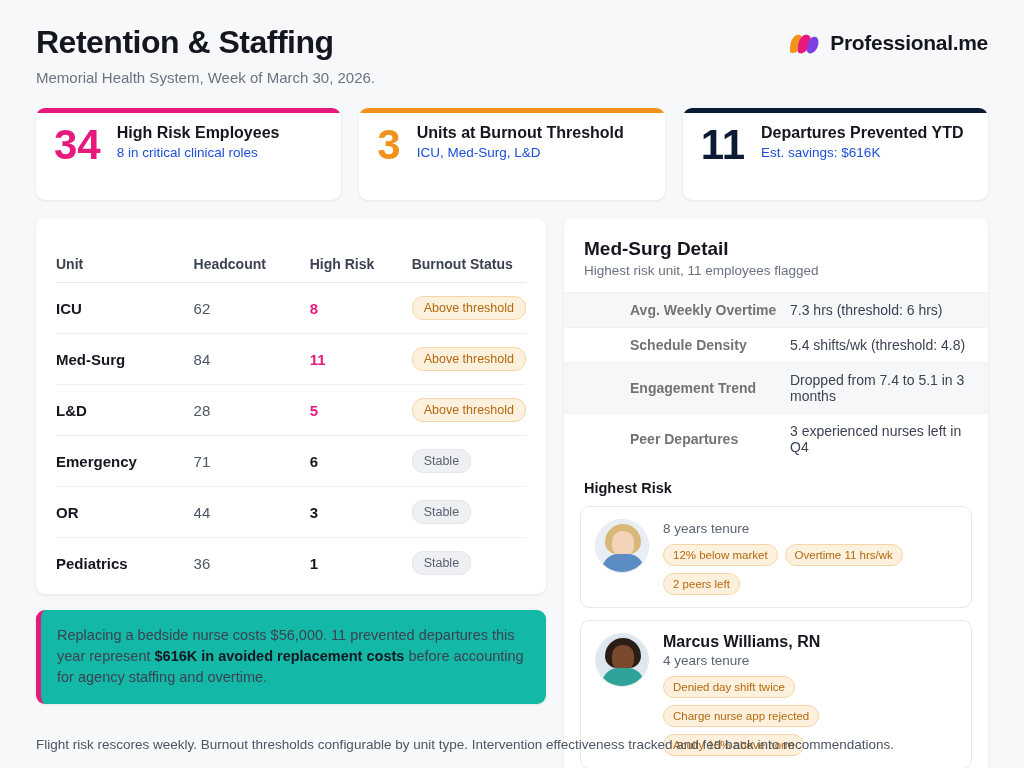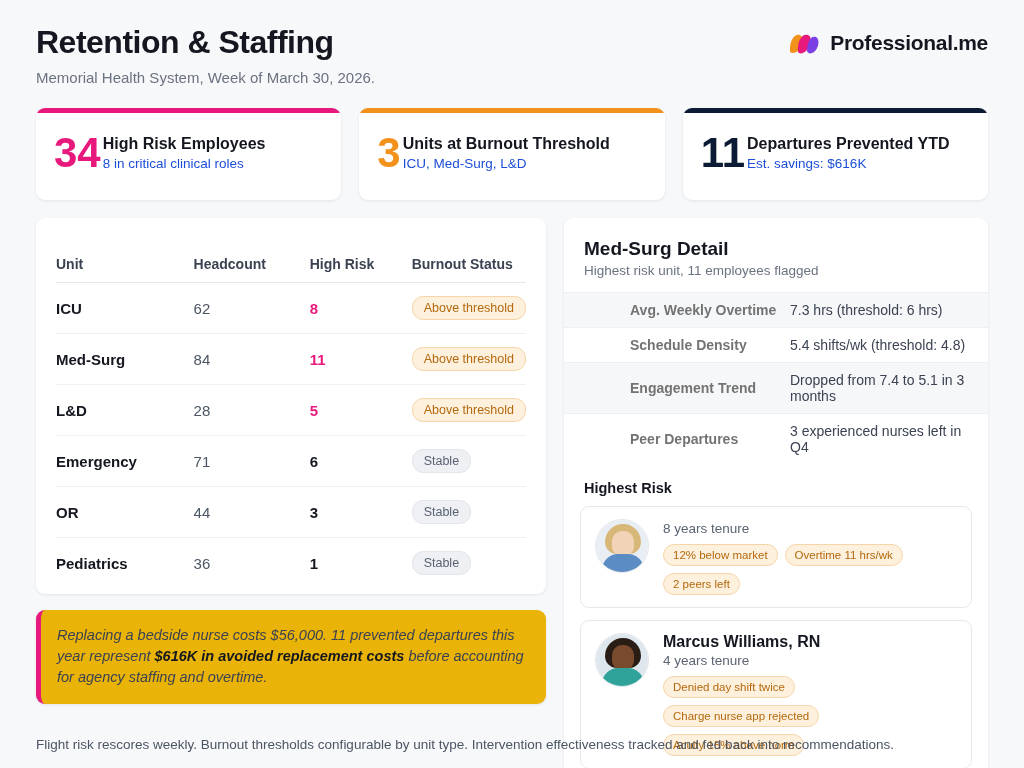--- a/index.html
+++ b/index.html
@@ -19,21 +19,21 @@
   .brand { display: flex; align-items: center; gap: 9px; margin-top: 6px; }
   .brand-mark { width: 34px; height: 26px; position: relative; }
   .brand-name { font-size: 21px; font-weight: bold; color: #14171f; letter-spacing: -0.3px; }
 
   
   .kpi-row { display: flex; gap: 18px; margin-top: 22px; }
   .kpi {
     flex: 1; background: #fff; border-radius: 9px;
     box-shadow: 0 1px 3px rgba(16,24,40,.09);
     padding: 16px 18px 18px 18px; position: relative; overflow: hidden;
-    display: flex; align-items: center; gap: 2px; min-height: 92px;
+    display: flex; align-items: flex-start; gap: 16px; min-height: 92px;
   }
   .kpi::before {
     content:""; position: absolute; left: 0; top: 0; right: 0; height: 5px;
   }
   .kpi.pink::before { background: #e8197d; }
   .kpi.orange::before { background: #f2921d; }
   .kpi.navy::before { background: #0b1b33; }
   .kpi-num { font-size: 42px; font-weight: bold; line-height: 1; }
   .kpi.pink .kpi-num { color: #e8197d; }
   .kpi.orange .kpi-num { color: #f2921d; }
@@ -71,25 +71,25 @@
   td.risk.flag { color: #e8197d; }
   .pill {
     display: inline-block; font-size: 12.5px; padding: 4px 11px; border-radius: 11px;
     border: 1px solid transparent; white-space: nowrap;
   }
   .pill.warn { background: #fdf0dd; color: #b4690e; border-color: #f6d6a8; }
   .pill.ok { background: #eef0f3; color: #596273; border-color: #e2e5ea; }
 
   
   .callout {
-    margin-top: 16px; background: #eab308; border-radius: 9px;
+    margin-top: 16px; background: #14b8a6; border-radius: 9px;
     box-shadow: 0 1px 3px rgba(16,24,40,.09);
     border-left: 5px solid #e8197d;
     padding: 15px 18px 16px 16px;
-    font-size: 14.5px; line-height: 1.45; color: #3b4252; font-style: italic;
+    font-size: 14.5px; line-height: 1.45; color: #3b4252;
   }
   .callout b { color: #14171f; }
 
   
   .detail-head { padding: 20px 20px 14px 20px; }
   .detail-rows { }
   .drow {
     display: flex; align-items: center; justify-content: flex-start;
     padding: 9px 20px; font-size: 14px; border-top: 1px solid #eef0f3;
   }

